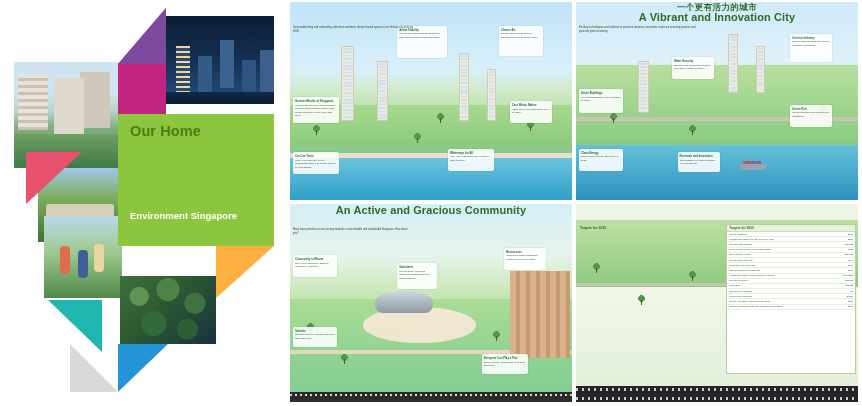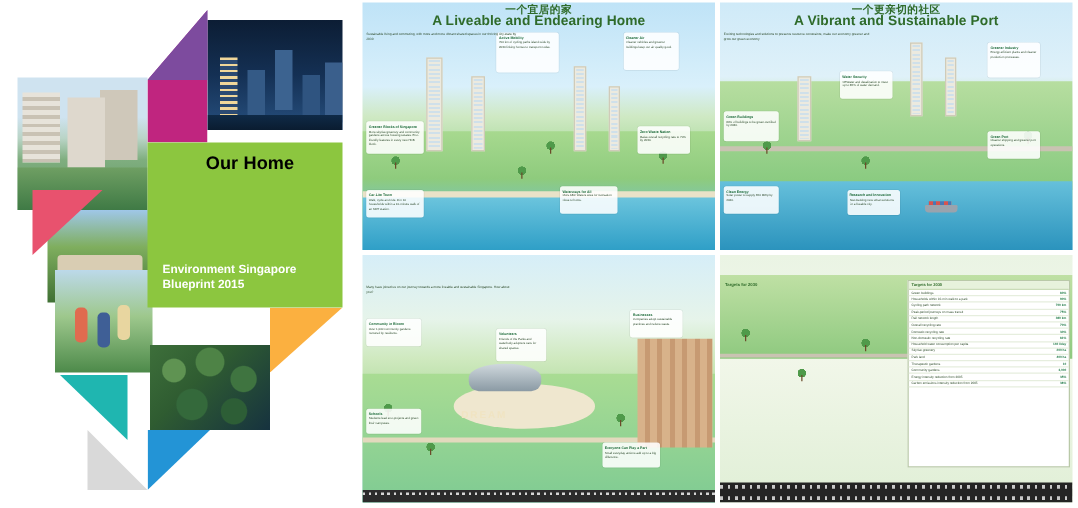--- a/index.html
+++ b/index.html
@@ -132,26 +132,25 @@
   }
   .sh-grey {
     left: 70px; top: 344px;
     border-right: 48px solid transparent;
     border-bottom: 48px solid #d9d9d9;
   }
 
   .cover-title {
     position: absolute; left: 130px; top: 122px;
     width: 140px;
-    color: #000000;
+    color: #4d7c0f;
     font-weight: bold;
     font-size: 14.5px;
     line-height: 19px;
     letter-spacing: .1px;
-    text-align: center;
   }
   .cover-sub {
     position: absolute; left: 130px; top: 210px;
     width: 140px;
     color: #ffffff;
     font-weight: bold;
     font-size: 9.5px;
     line-height: 12px;
   }
 
@@ -297,45 +296,40 @@
     <div class="shape tri sh-grey"></div>
 
     <div class="shape sh-green-card"></div>
 
     <div class="cover-title">
       <div>Our Home</div>
     </div>
 
     <div class="cover-sub">
       <div>Environment Singapore</div>
-      <div>Blueprint 2015</div>
     </div>
   </div>
 
   <div class="grid">
 
     <div class="poster p1">
       <div class="p1-ground"></div>
       <div class="p1-river"></div>
       <div class="p1-path"></div>
 
       <div class="blk" style="left:18%;top:22%;width:13px;height:38%;"></div>
       <div class="blk" style="left:31%;top:30%;width:11px;height:30%;"></div>
       <div class="blk" style="left:60%;top:26%;width:10px;height:34%;"></div>
       <div class="blk" style="left:70%;top:34%;width:9px;height:26%;"></div>
 
       <div class="tree" style="left:8%;top:62%;"></div>
       <div class="tree" style="left:44%;top:66%;"></div>
       <div class="tree" style="left:84%;top:60%;"></div>
       <div class="tree" style="left:52%;top:56%;"></div>
 
-      <div class="poster-head">
-        <div class="ph-cn">一个宜居的家</div>
-        <div class="ph-en">A Liveable and Endearing Home</div>
-      </div>
 
       <div class="poster-intro" style="left:3px;top:24px;">Sustainable living and commuting, with more and more vibrant shared spaces in our thriving city-state by 2030</div>
 
       <div class="callout" style="left:3px;top:48%;width:46px;height:26px;">
         <span class="ch">Greener Blocks of Singapore</span>
         <span class="ct">More skyrise greenery and community gardens across housing estates. Eco-friendly features in every new HDB block.</span>
       </div>
       <div class="callout" style="left:3px;top:76%;width:46px;height:22px;">
         <span class="ch">Car-Lite Town</span>
         <span class="ct">Walk, cycle and ride. 8 in 10 households within a 10-minute walk of an MRT station.</span>
@@ -364,22 +358,22 @@
       <div class="road" style="left:0;right:0;top:58%;height:4px;"></div>
       <div class="blk" style="left:54%;top:16%;width:10px;height:30%;"></div>
       <div class="blk" style="left:64%;top:22%;width:9px;height:24%;"></div>
       <div class="blk" style="left:22%;top:30%;width:11px;height:26%;"></div>
       <div class="ship" style="left:58%;top:82%;"></div>
       <div class="tree" style="left:12%;top:56%;"></div>
       <div class="tree" style="left:40%;top:62%;"></div>
       <div class="tree" style="left:86%;top:52%;"></div>
 
       <div class="poster-head">
-        <div class="ph-cn">一个更亲切的社区</div>
-        <div class="ph-en">A Vibrant and Sustainable Port</div>
+        <div class="ph-cn">一个更有活力的城市</div>
+        <div class="ph-en">A Vibrant and Innovation City</div>
       </div>
 
       <div class="poster-intro" style="left:3px;top:24px;">Exciting technologies and solutions to preserve resource constraints, make our economy greener and grow our green economy</div>
 
       <div class="callout" style="left:3px;top:44%;width:44px;height:24px;">
         <span class="ch">Green Buildings</span>
         <span class="ct">80% of buildings to be green-certified by 2030.</span>
       </div>
       <div class="callout" style="left:3px;top:74%;width:44px;height:22px;">
         <span class="ch">Clean Energy</span>
@@ -408,20 +402,21 @@
       <div class="p3-path"></div>
       <div class="p3-bldg"></div>
       <div class="p3-plaza"></div>
       <div class="p3-dome"></div>
       <div class="p3-dream">DREAM</div>
       <div class="tree" style="left:6%;top:60%;"></div>
       <div class="tree" style="left:18%;top:76%;"></div>
       <div class="tree" style="left:72%;top:64%;"></div>
 
       <div class="poster-head">
+        <div class="ph-en">An Active and Gracious Community</div>
       </div>
 
       <div class="poster-intro" style="left:3px;top:24px;">Many have joined us on our journey towards a more liveable and sustainable Singapore. How about you?</div>
 
       <div class="callout" style="left:3px;top:26%;width:44px;height:22px;">
         <span class="ch">Community in Bloom</span>
         <span class="ct">Over 1,000 community gardens nurtured by residents.</span>
       </div>
       <div class="callout" style="left:3px;top:62%;width:44px;height:20px;">
         <span class="ch">Schools</span>

